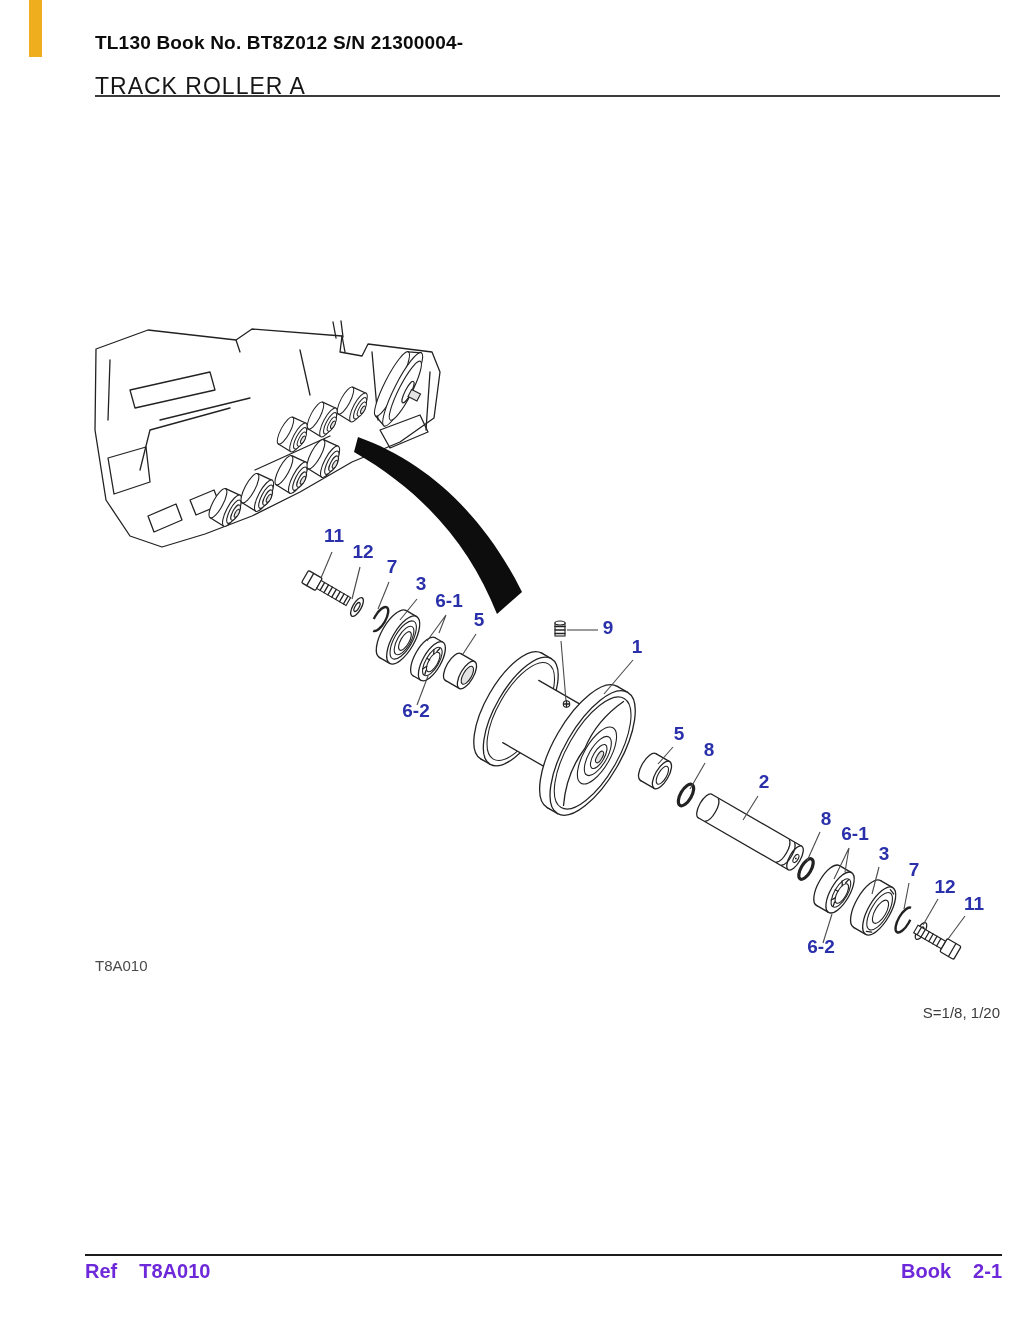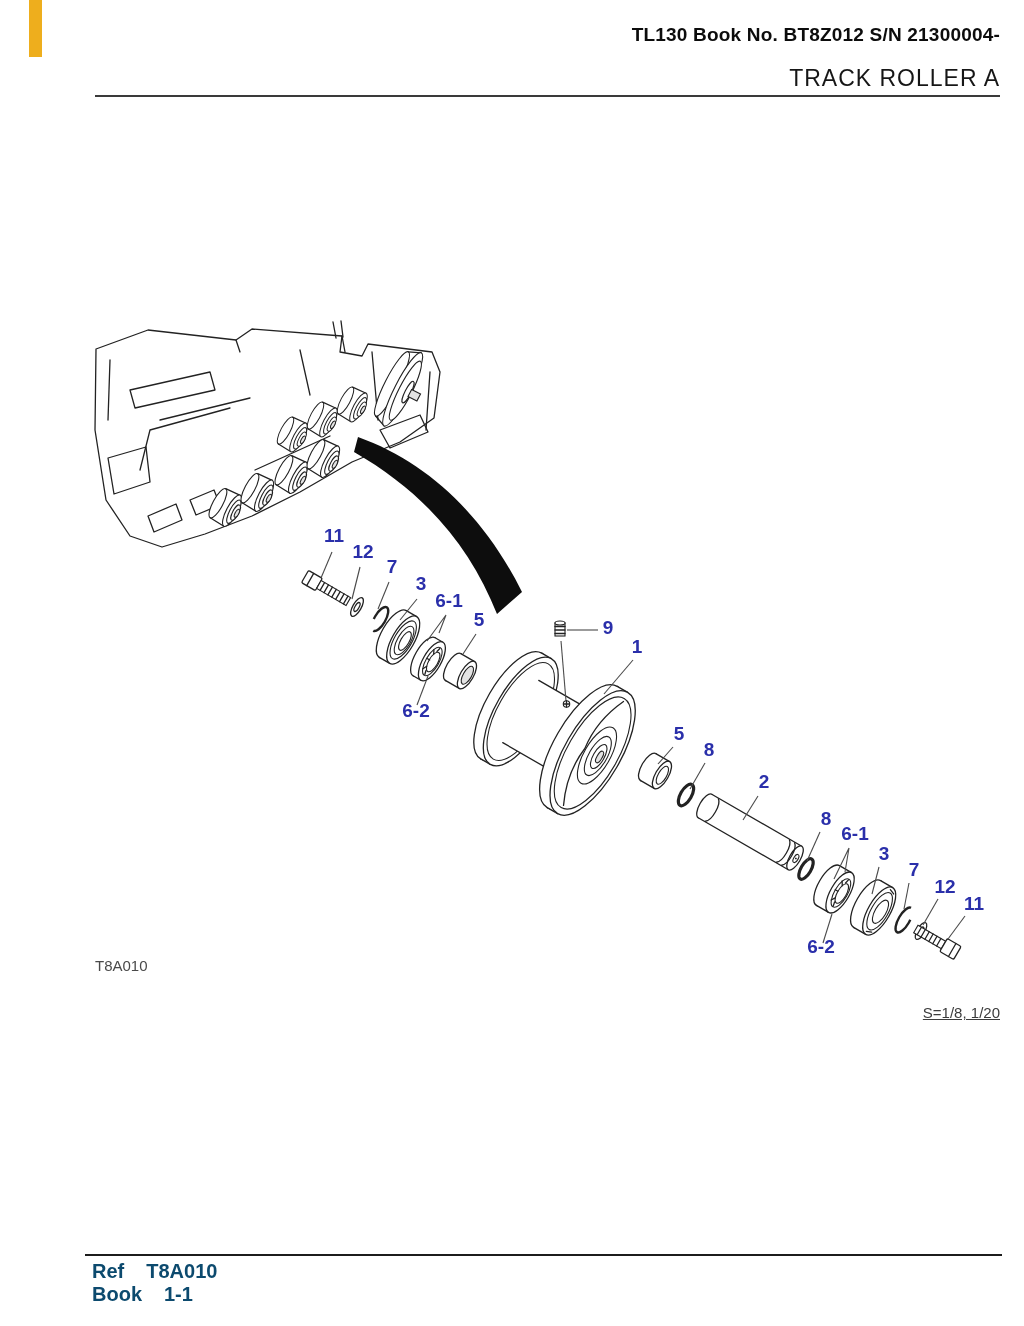--- a/index.html
+++ b/index.html
@@ -1,27 +1,27 @@
 <!DOCTYPE html>
 <html><head>
 <meta charset="utf-8">
 <style>
   html,body{margin:0;padding:0;background:#ffffff;}
   .page{position:relative;width:1024px;height:1326px;background:#ffffff;overflow:hidden;
         font-family:"Liberation Sans", sans-serif;color:#111;}
   .bookmark-tab{position:absolute;left:29px;top:0;width:13px;height:57px;background:#eeae1d;}
-  .hdr{position:absolute;left:95px;top:24px;width:905px;text-align:right;}
+  .hdr{position:absolute;left:95px;top:32px;width:905px;text-align:left;}
   .hdr .line1{font-size:19px;font-weight:bold;letter-spacing:.2px;color:#0c0c0c;}
   .hdr .line2{font-size:23px;font-weight:normal;letter-spacing:1px;margin-top:19px;color:#161616;}
   .hdr-rule{position:absolute;left:95px;top:95px;width:905px;height:2px;background:#3a3a3a;}
   .fig-code{position:absolute;left:95px;top:957px;font-size:15px;color:#4a4a4a;}
-  .scale-note{position:absolute;right:24px;top:1004px;font-size:15px;color:#3c3c3c;text-decoration:underline;}
+  .scale-note{position:absolute;right:24px;top:1004px;font-size:15px;color:#3c3c3c;}
   .footer-rule{position:absolute;left:85px;top:1254px;width:917px;height:2px;background:#1c1c1c;}
-  .footer{position:absolute;left:92px;top:1260px;width:917px;display:flex;justify-content:space-between;
-          font-size:20px;font-weight:bold;color:#0c4a6e;flex-direction:column;}
+  .footer{position:absolute;left:85px;top:1260px;width:917px;display:flex;justify-content:space-between;
+          font-size:20px;font-weight:bold;color:#6d28d9;}
   .footer .grp span{margin-right:22px;}
   .footer .grp span:last-child{margin-right:0;}
   svg.diagram{position:absolute;left:0;top:0;}
   svg .ln{stroke:#222;stroke-width:1.3;fill:none;stroke-linejoin:round;stroke-linecap:round;}
   svg .fw{stroke:#222;stroke-width:1.3;fill:#ffffff;stroke-linejoin:round;}
   svg .fwth{stroke:#222;stroke-width:1.1;fill:#ffffff;}
   svg .leader{stroke:#4a4a4a;stroke-width:1.1;fill:none;}
   svg text.callout{font:bold 19px "Liberation Sans",sans-serif;fill:#2a2faa;text-anchor:middle;}
   svg .shade{fill:#e3e3e3;stroke:#222;stroke-width:1.1;}
 </style>
@@ -291,17 +291,17 @@
 
   <div class="fig-code">T8A010</div>
   <div class="scale-note">S=1/8, 1/20</div>
 
   <div class="footer-rule"></div>
   <div class="footer">
     <div class="grp">
       <span>Ref</span><span>T8A010</span>
     </div>
     <div class="grp">
-      <span>Book</span><span>1-1</span>
+      <span>Book</span><span>2-1</span>
     </div>
   </div>
 
 </div>
 
 </body></html>

